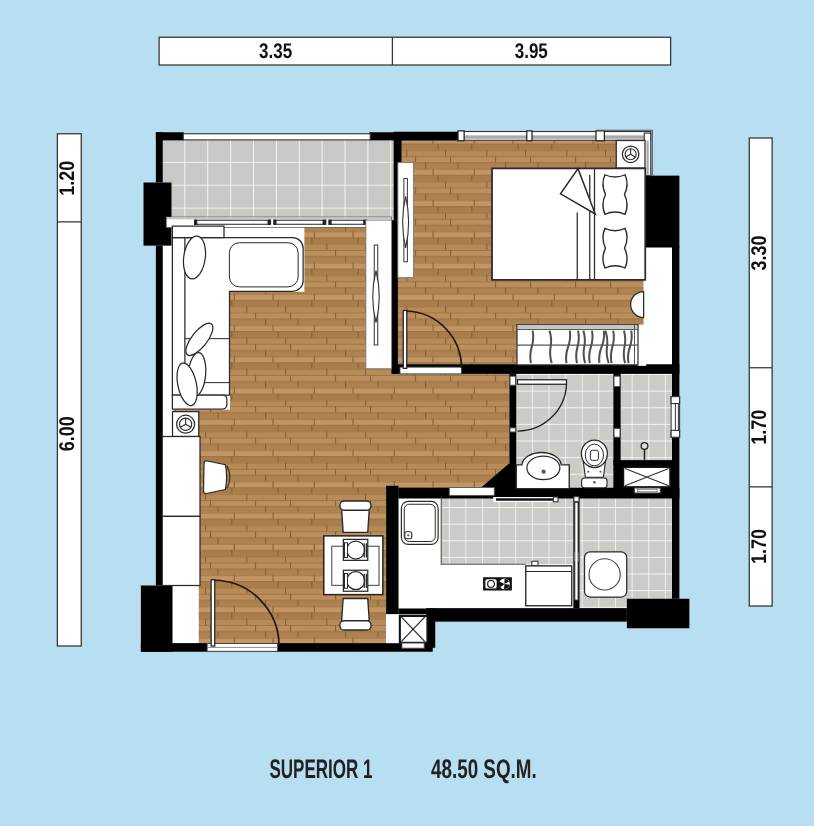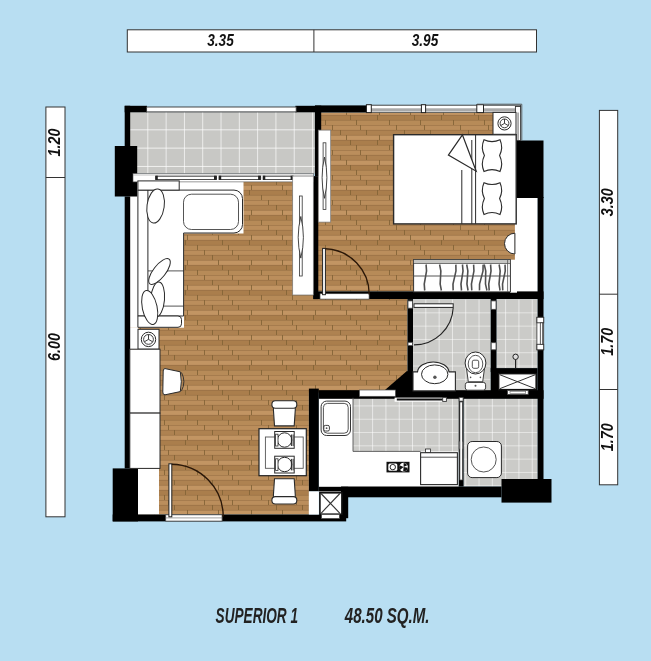--- a/index.html
+++ b/index.html
@@ -1,16 +1,16 @@
 <!DOCTYPE html>
 <html><head>
 <meta charset="utf-8">
 <style>
 html,body{margin:0;padding:0;background:#b8def2;font-family:"Liberation Sans",sans-serif;}
-#wrap{position:relative;width:632px;height:661px;overflow:hidden;font-style:italic;}
+#wrap{position:relative;width:632px;height:661px;overflow:hidden;}
 svg{display:block;}
 </style>
 </head>
 <body>
 <div id="wrap">
 <svg width="651" height="661" viewBox="0 0 651 661">
 <defs>
 <pattern id="wood" width="64" height="25" patternUnits="userSpaceOnUse">
   <rect width="64" height="25" fill="#b48756"></rect>
   <rect y="0" width="64" height="5" fill="#bb8e5c"></rect>

